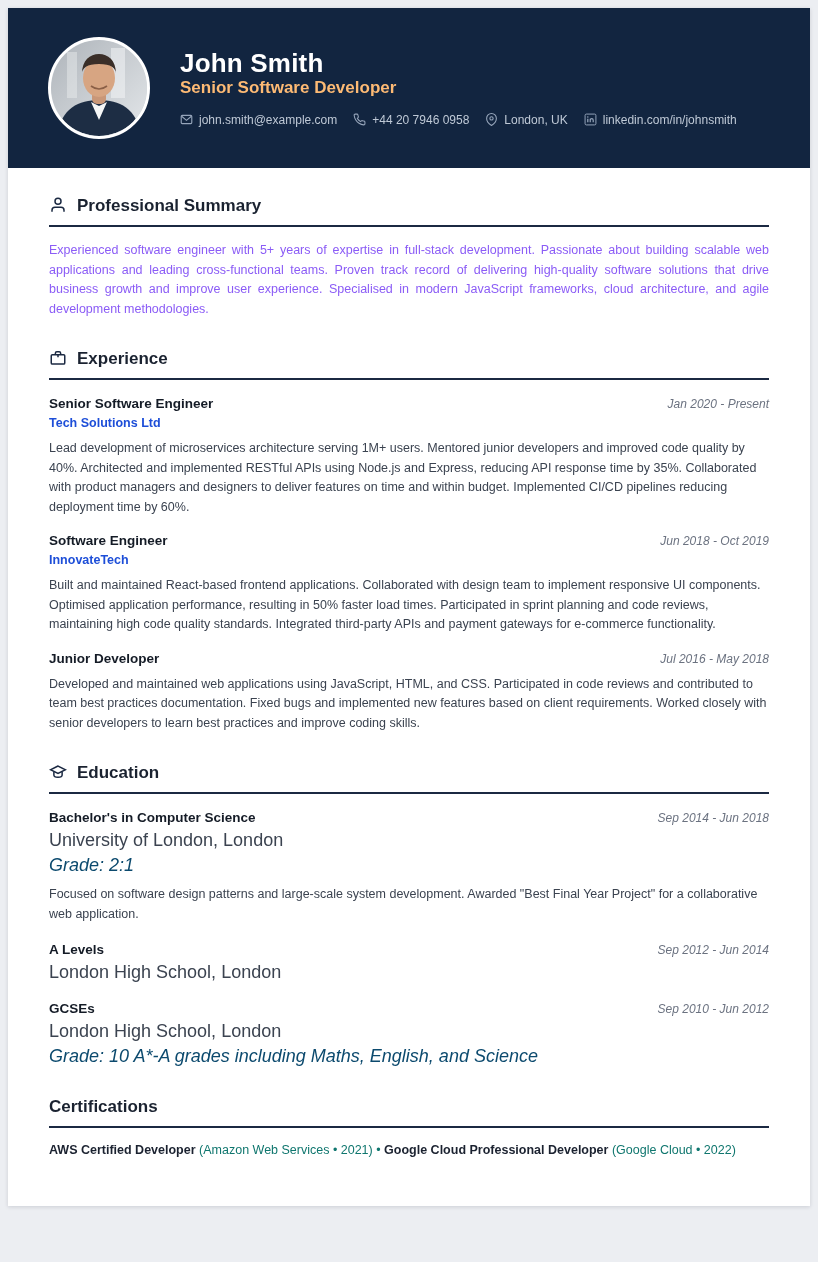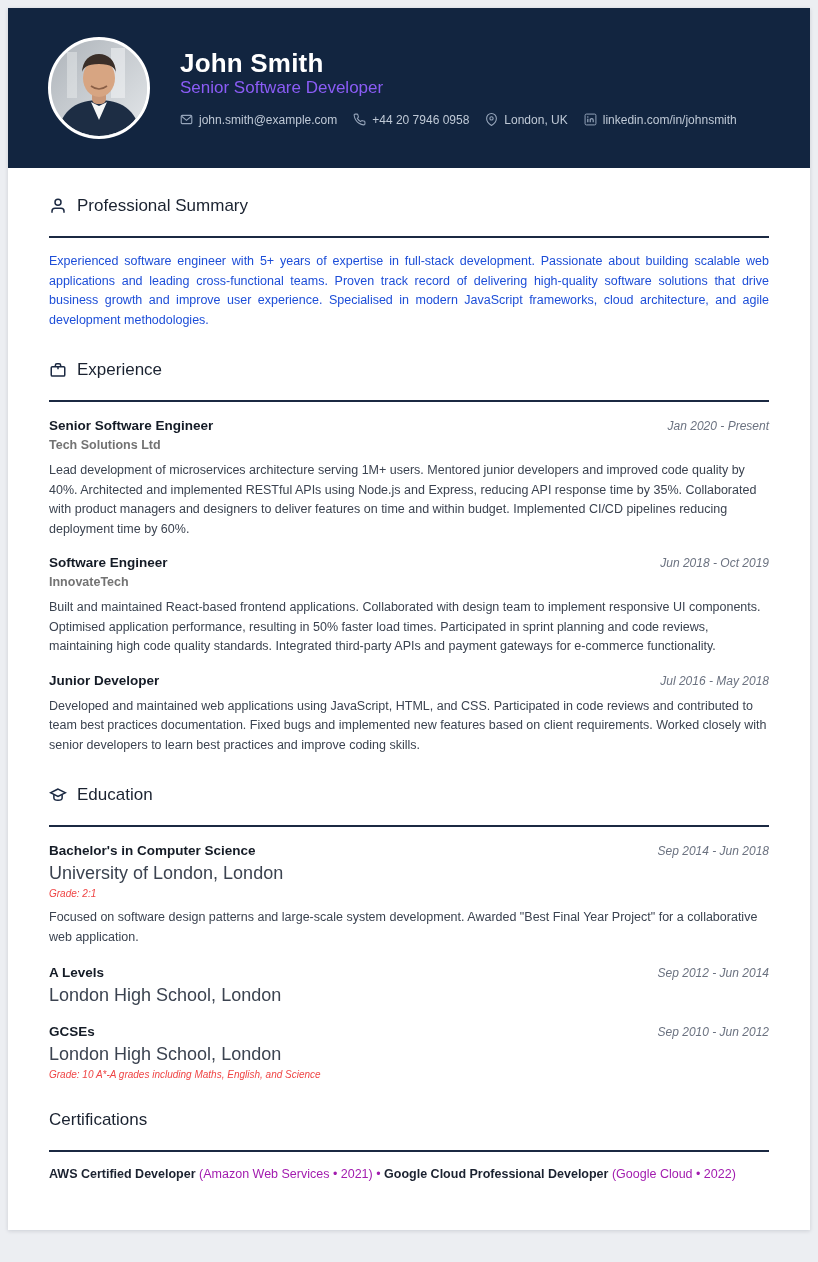--- a/index.html
+++ b/index.html
@@ -27,55 +27,55 @@
     border: 3px solid #ffffff; overflow: hidden; flex: 0 0 auto;
     background: #cfd4d9;
   }
   .avatar-ring svg { display: block; width: 96px; height: 96px; }
   .hdr-text { flex: 1; min-width: 0; }
   .person-name {
     margin: 0; color: #ffffff; font-size: 26px; font-weight: 700;
     letter-spacing: .2px; line-height: 1.1;
   }
   .person-title {
-    color: #8b5cf6; font-size: 17px; font-weight: 400;
+    color: #fdba74; font-size: 17px; font-weight: 700;
   }
   .contacts {
     margin-top: 15px; display: flex; align-items: center; gap: 16px;
     color: #bfc9d6; font-size: 12px; white-space: nowrap;
   }
   .contact { display: inline-flex; align-items: center; gap: 6px; }
   .contact svg { stroke: #96a5ba; }
   
   .content { padding: 28px 41px 46px; }
   section { margin-top: 30px; }
   section:first-child { margin-top: 0; }
   .sec-h {
-    display: flex; align-items: center; gap: 10px;
-    margin: 0; padding-bottom: 20px;
+    display: flex; align-items: flex-start; gap: 10px;
+    margin: 0; padding-bottom: 9px;
     border-bottom: 2px solid #1b2942;
-    font-size: 17px; font-weight: 400; color: #1a2230;
+    font-size: 17px; font-weight: 700; color: #1a2230;
   }
   .sec-h svg { stroke: #1b2942; flex: 0 0 auto; }
   .para {
-    margin: 14px 0 0; font-size: 12.5px; color: #1d4ed8; line-height: 1.56;
+    margin: 14px 0 0; font-size: 12.5px; color: #8b5cf6; line-height: 1.56;
   }
   .justify { text-align: justify; }
   .entry { margin-top: 16px; }
   .entry-head { display: flex; justify-content: space-between; align-items: baseline; }
   .entry-title { font-size: 13.5px; font-weight: 700; color: #141b26; }
   .entry-date { font-size: 12px; font-style: italic; color: #6b7280; flex: 0 0 auto; margin-left: 16px; }
-  .company { margin-top: 5px; font-size: 12.5px; font-weight: 700; color: #737373; }
+  .company { margin-top: 5px; font-size: 12.5px; font-weight: 700; color: #1d4ed8; }
   .desc { margin: 9px 0 15px; font-size: 12.5px; color: #3b4350; line-height: 1.56; }
   .institution { margin-top: 5px; font-size: 18px; color: #3b4350; }
-  .grade { margin-top: 4px; font-size: 10px; font-style: italic; color: #ef4444; }
+  .grade { margin-top: 4px; font-size: 18px; font-style: italic; color: #0c4a6e; }
   .edu-entry { margin-top: 16px; margin-bottom: 18px; }
   .inline-line { margin: 13px 0 0; font-size: 12.5px; color: #3f4754; line-height: 1.5; }
   .cert-name { font-weight: 700; color: #1b2230; }
-  .cert-detail { color: #a21caf; }
+  .cert-detail { color: #0f766e; }
 </style>
 </head>
 <body>
 
 <div class="card">
 
   <header class="hdr">
     <div class="avatar-ring">
       <svg viewBox="0 0 96 96">
         <defs>

